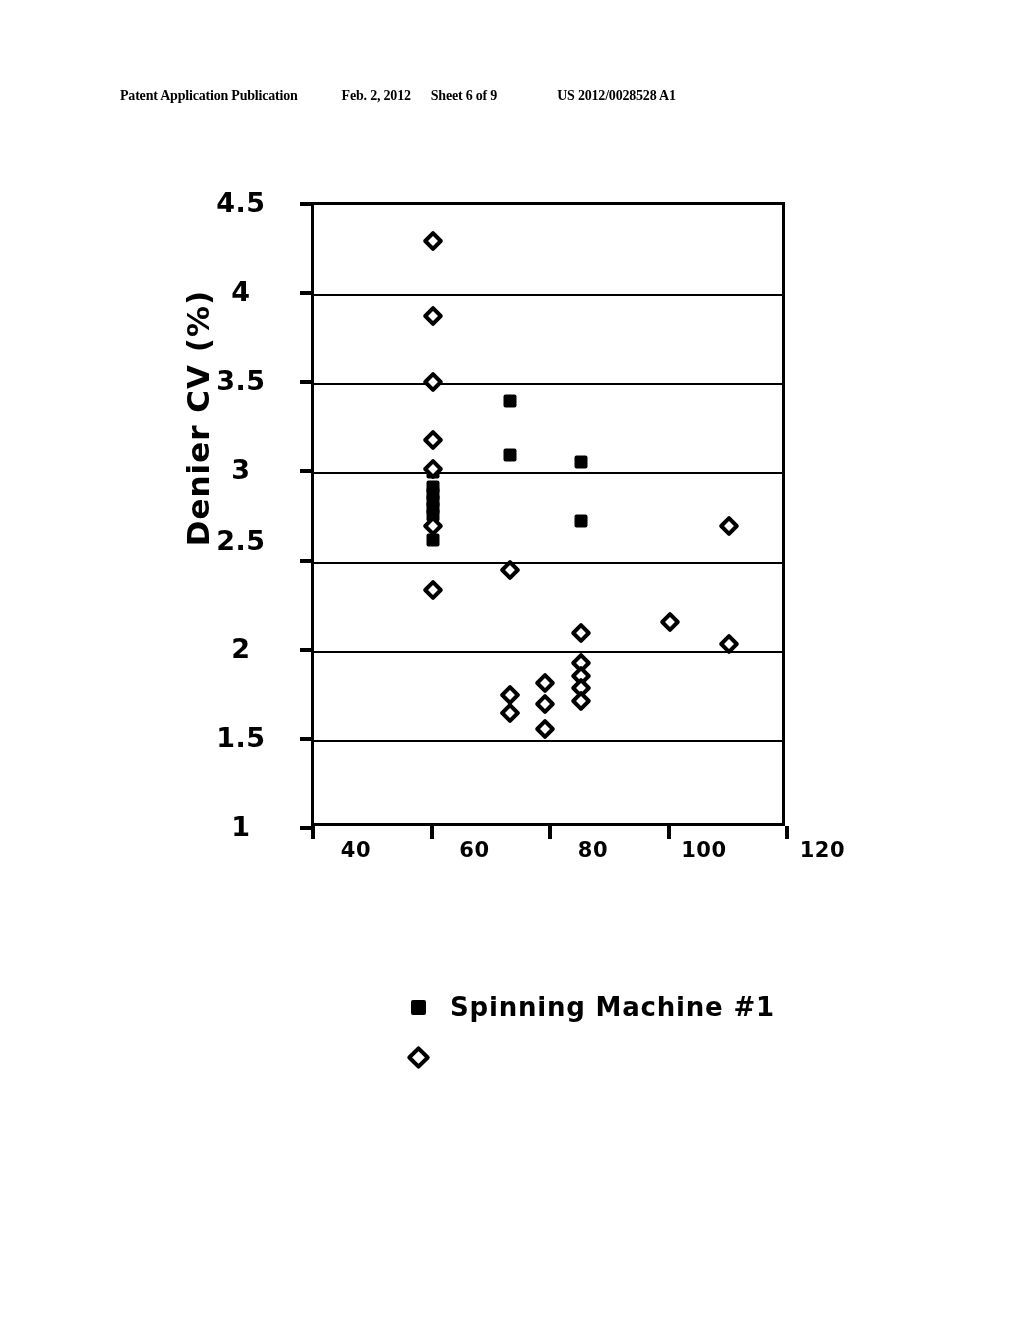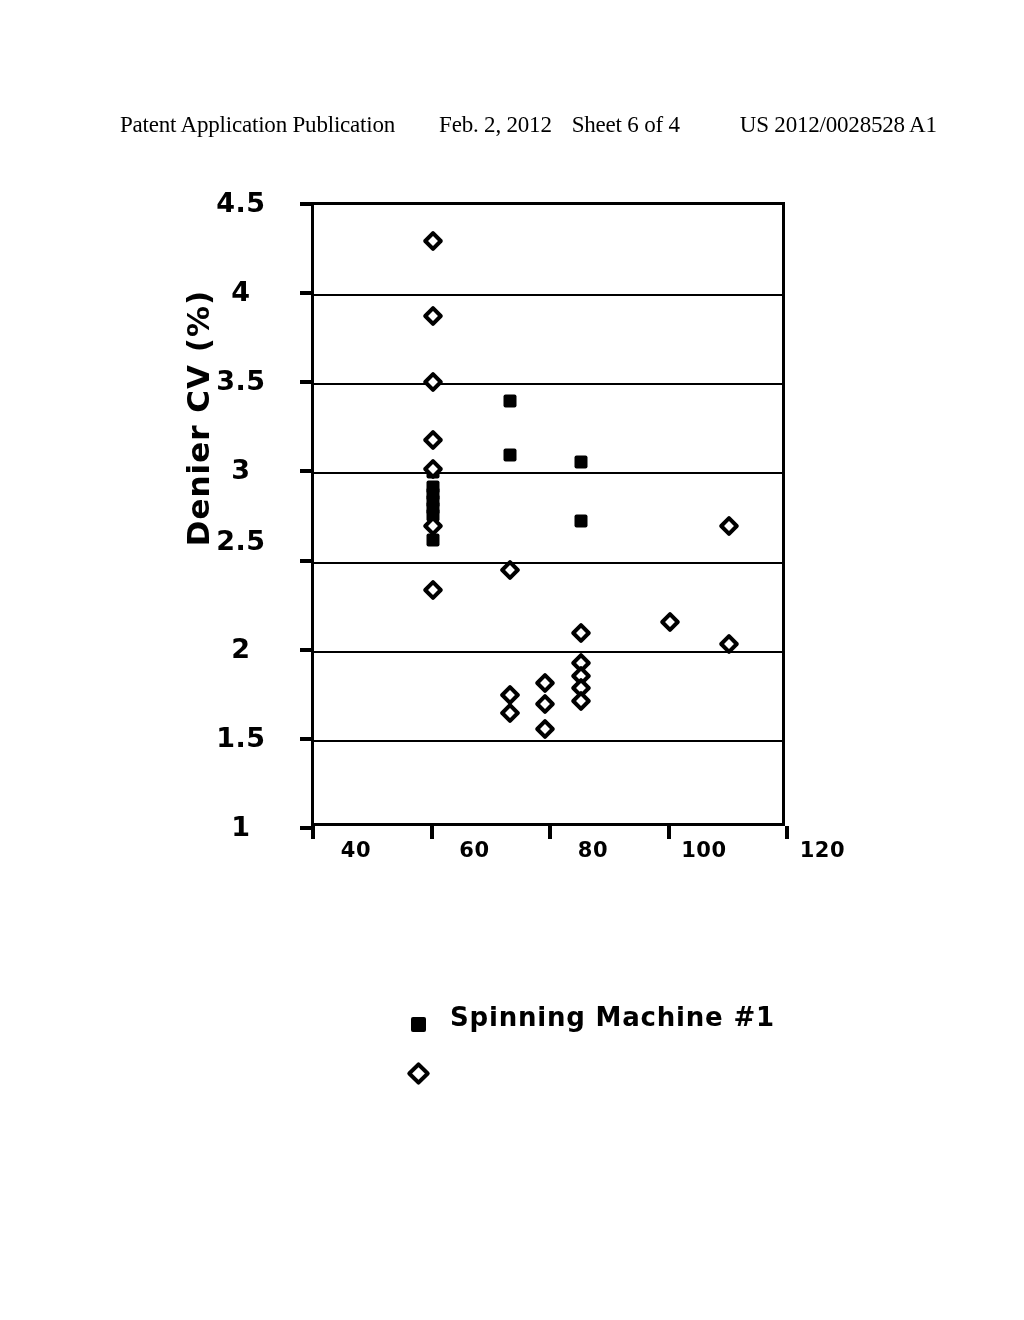--- a/index.html
+++ b/index.html
@@ -18,25 +18,24 @@
 
   
   #patent-header {
     position: absolute;
     top: 88px;
     left: 120px;
     width: 790px;
     display: flex;
     align-items: baseline;
     font-family: "Liberation Serif", serif;
-    font-weight: normal;
-    font-size: 23px;
+    font-weight: bold;
+    font-size: 14px;
     letter-spacing: -0.2px;
     white-space: nowrap;
-    margin-top: 24px;
   }
   #patent-header .hdr-pub   { flex: 0 0 auto; }
   #patent-header .hdr-date  { flex: 0 0 auto; margin-left: 44px; text-align: center; }
   #patent-header .hdr-sheet { flex: 0 0 auto; margin-left: 20px; }
   #patent-header .hdr-num   { flex: 0 0 auto; margin-left: 60px; }
 
   
   #figure {
     position: absolute;
     left: 0;
@@ -160,21 +159,21 @@
 
   
   #legend {
     position: absolute;
     left: 404px;
     top: 982px;
     width: 330px;
   }
   .legend-row {
     display: flex;
-    align-items: flex-end;
+    align-items: center;
     height: 50px;
   }
   .legend-marker {
     width: 28px;
     display: flex;
     justify-content: center;
     align-items: center;
     flex: 0 0 28px;
   }
   .legend-label {
@@ -202,21 +201,21 @@
     letter-spacing: 11px;
     text-indent: 11px;
   }
 </style>
 </head>
 <body>
 
 <div id="patent-header">
   <span class="hdr-pub">Patent Application Publication</span>
   <span class="hdr-date">Feb. 2, 2012</span>
-  <span class="hdr-sheet">Sheet 6 of 4</span>
+  <span class="hdr-sheet">Sheet 6 of 9</span>
   <span class="hdr-num">US 2012/0028528 A1</span>
 </div>
 
 <div id="figure">
 
   <div id="y-axis-title">Denier CV (%)</div>
 
   <div id="y-ticks">
       <div class="ytick" style="top: 826px;"></div>
       <div class="ytick-label" style="top: 826px;">1</div>

